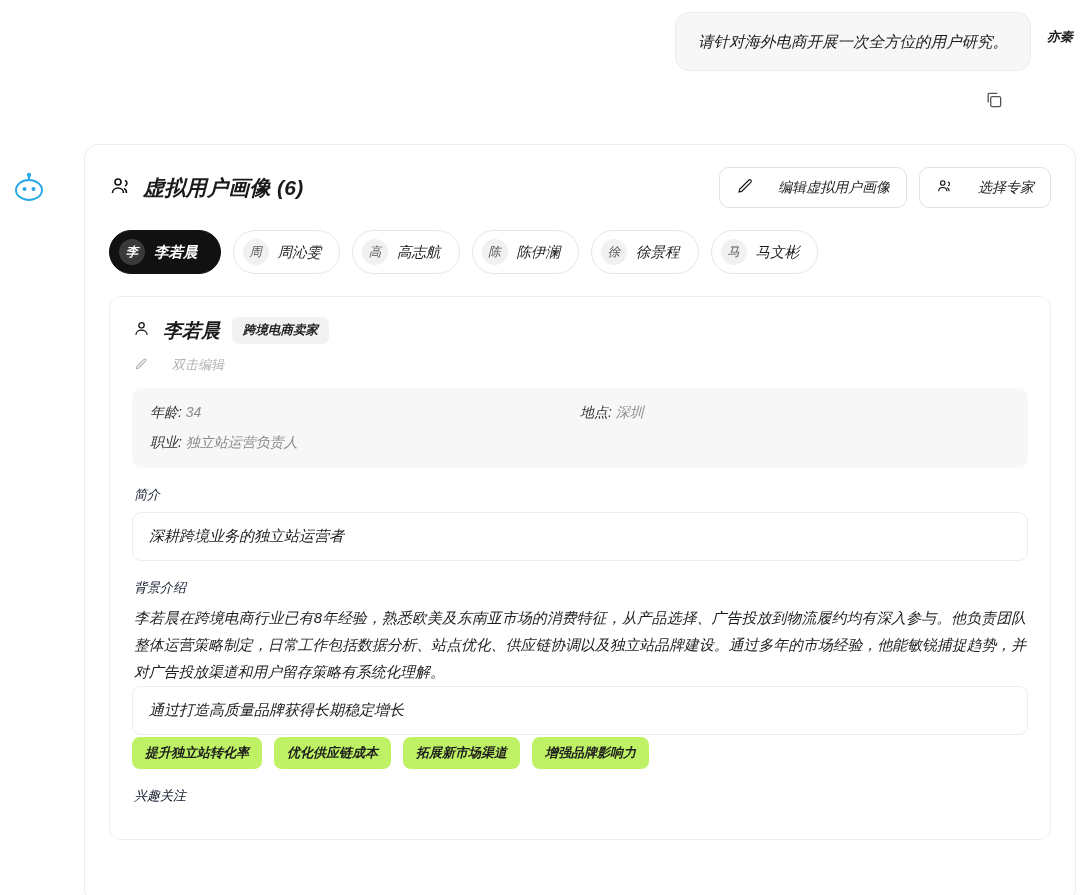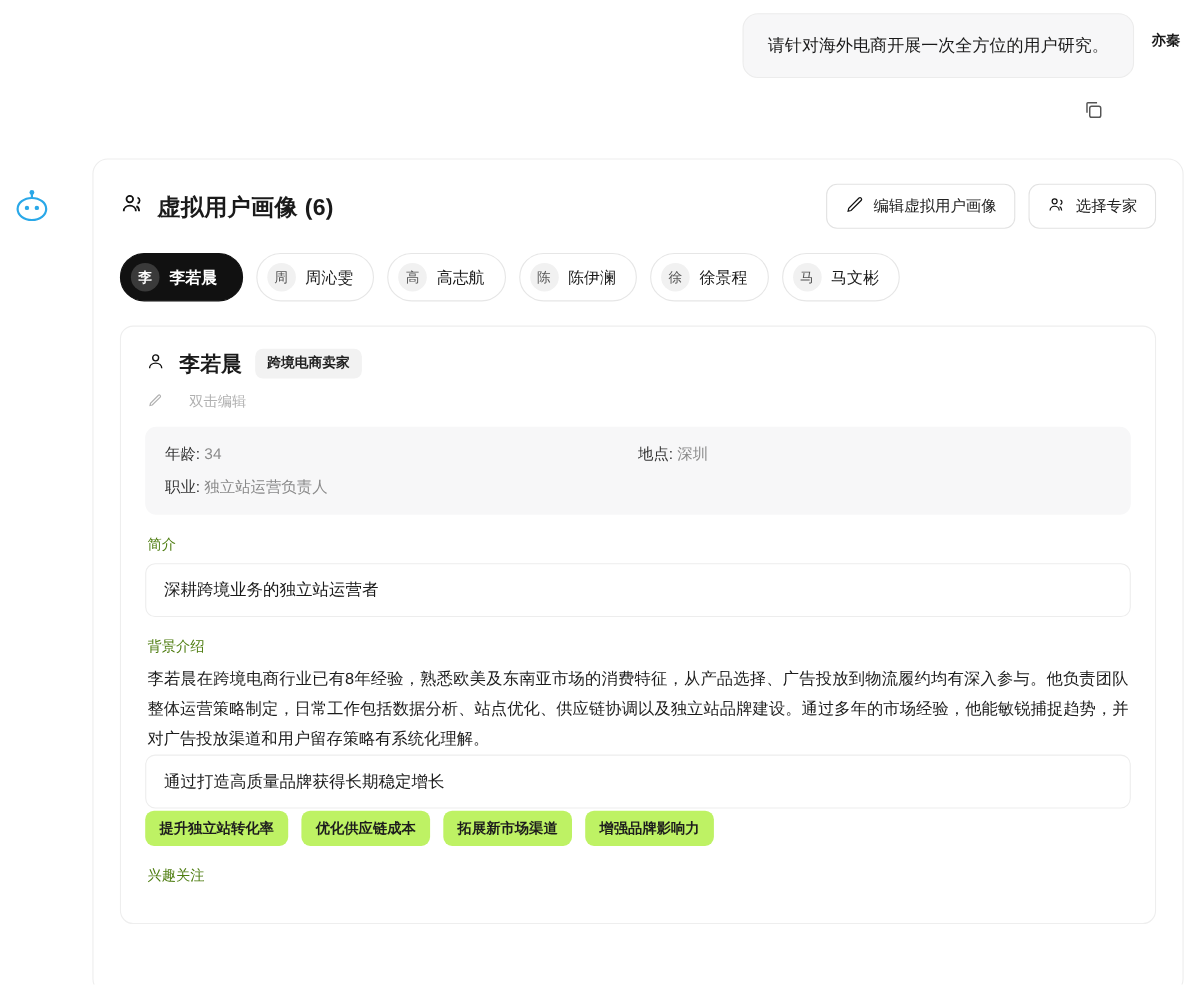--- a/index.html
+++ b/index.html
@@ -4,21 +4,21 @@
 <style>
   * { box-sizing: border-box; }
   html, body {
     margin: 0; padding: 0;
     width: 1083px; height: 895px;
     background: #ffffff;
     font-family: "Liberation Sans", sans-serif;
     color: #1a1a1a;
     overflow: hidden;
   }
-  .page { position: relative; width: 1083px; height: 843px; }
+  .page { position: relative; width: 1083px; height: 843px; font-style: italic; }
 
   
   .user-row {
     display: flex;
     align-items: flex-start;
     justify-content: flex-end;
     padding: 12px 10px 0 0;
   }
   .user-bubble {
     background: #f7f7f8;
@@ -82,21 +82,21 @@
     align-items: center;
     gap: 10px;
   }
   .card-title {
     font-size: 21px;
     font-weight: 700;
     letter-spacing: .3px;
   }
   .head-actions { display: flex; gap: 12px; }
   .head-btn {
-    display: flex; align-items: center; gap: 8px;
+    display: flex; align-items: center; gap: 24px;
     border: 1px solid #e2e2e2;
     border-radius: 10px;
     background: #fff;
     padding: 9px 16px;
     font-size: 14px;
     color: #222;
     cursor: pointer;
     white-space: nowrap;
   }
 
@@ -175,21 +175,21 @@
   .meta-grid {
     display: grid;
     grid-template-columns: 1fr 1fr;
     row-gap: 12px;
   }
   .meta-label { font-size: 14px; color: #333; }
   .meta-value { color: #8a8a8a; }
 
   .sec-label {
     font-size: 13px;
-    color: #4d7c0f;
+    color: #0f172a;
     margin: 18px 0 8px 2px;
     display: flex; align-items: center; gap: 6px;
   }
   .field-box {
     border: 1px solid #ededed;
     border-radius: 9px;
     padding: 14px 16px;
     font-size: 15px;
     color: #1a1a1a;
   }

